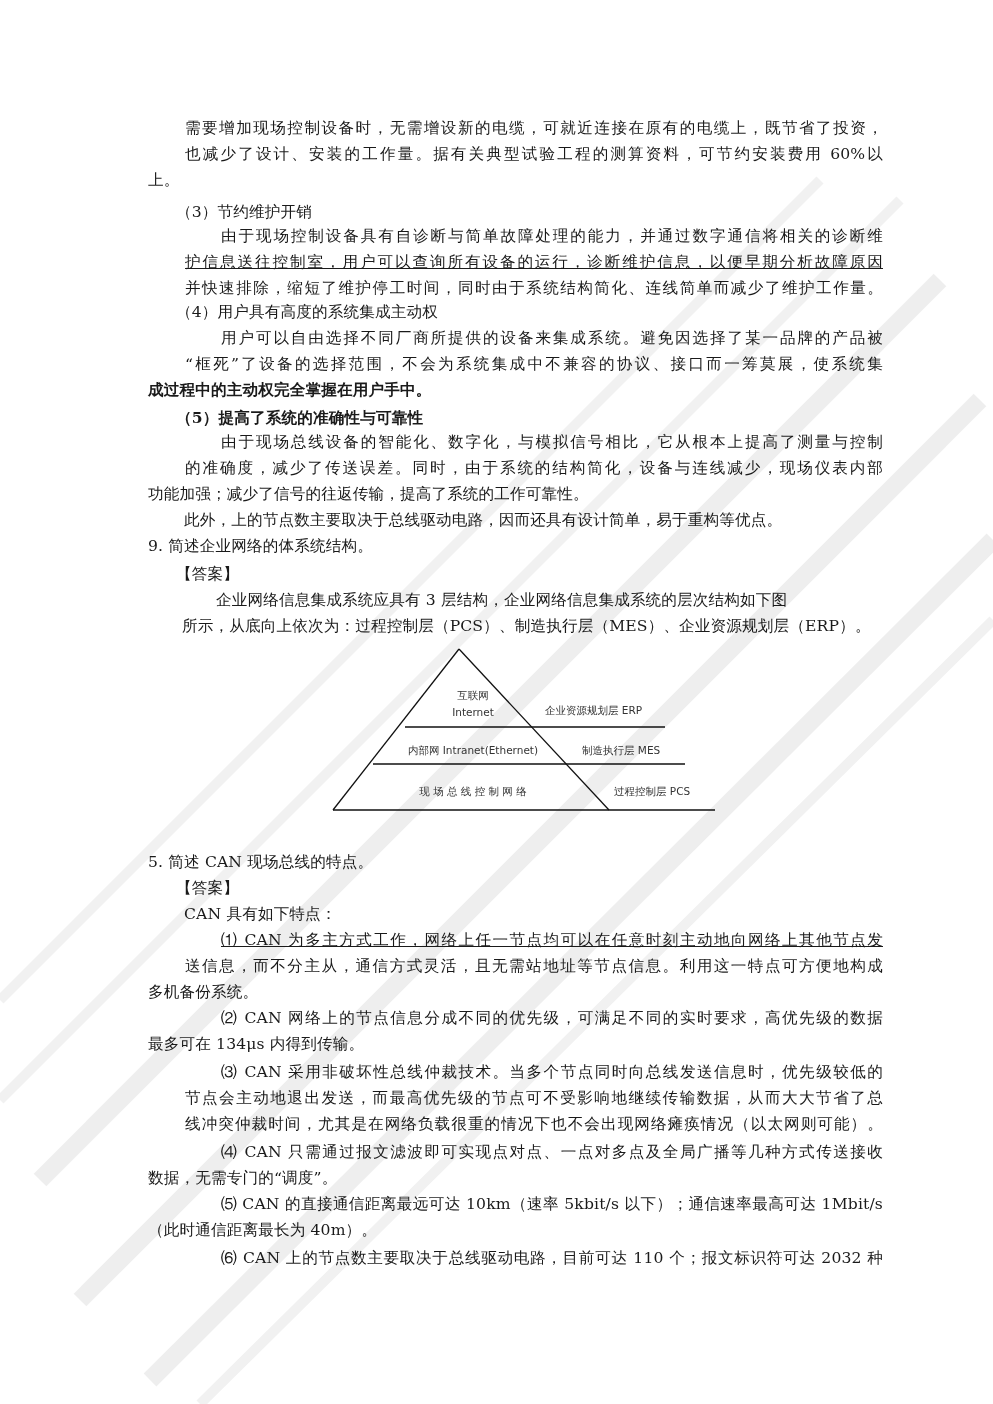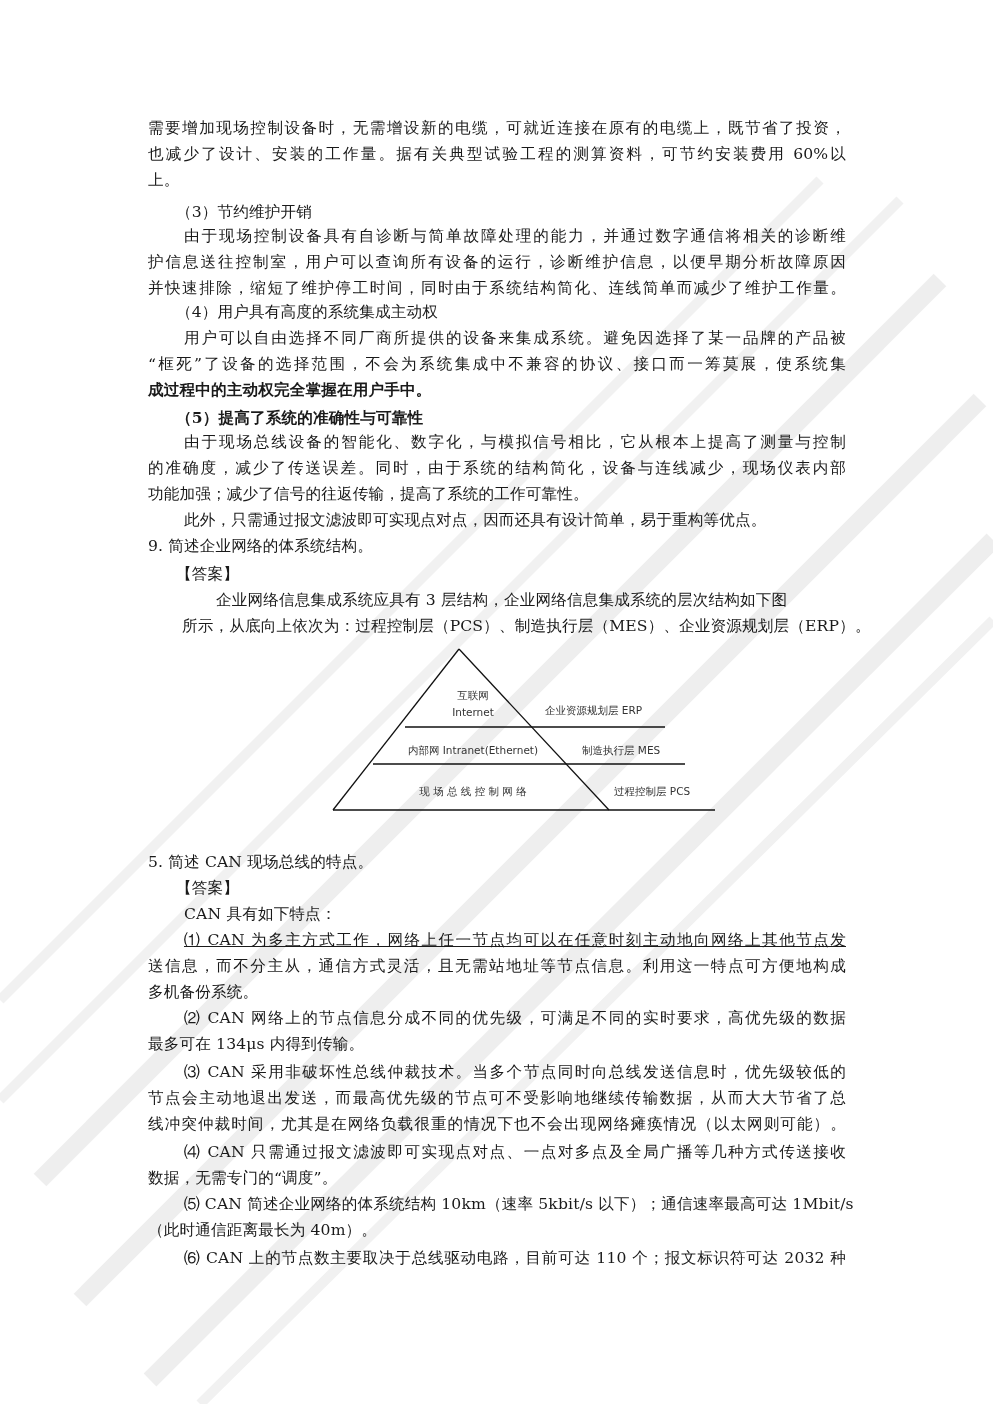--- a/index.html
+++ b/index.html
@@ -34,20 +34,21 @@
       left: 0;
       font-size: 15.6px;
       line-height: 20px;
       white-space: nowrap;
       letter-spacing: 0.15px;
     }
     .justify {
       width: 698px;
       text-align: justify;
       text-align-last: justify;
+      margin-left: 37px;
     }
     .diagram {
       position: absolute;
       left: 320px;
       top: 640px;
       width: 410px;
       height: 180px;
       z-index: 1;
     }
     .diagram text {
@@ -69,49 +70,49 @@
     <line x1="0" y1="1000" x2="820" y2="180"></line>
   </g>
 </svg>
 
 <div class="page" id="page">
     <div class="line justify" style="top: 0px; left: 0px; width: 698px;">需要增加现场控制设备时，无需增设新的电缆，可就近连接在原有的电缆上，既节省了投资，</div>
     <div class="line justify" style="top: 26px; left: 0px; width: 698px;">也减少了设计、安装的工作量。据有关典型试验工程的测算资料，可节约安装费用 60%以</div>
     <div class="line" style="top: 52px; left: 0px;">上。</div>
     <div class="line" style="top: 84px; left: 28px;">（3）节约维护开销</div>
     <div class="line justify" style="top: 108px; left: 36px; width: 662px;">由于现场控制设备具有自诊断与简单故障处理的能力，并通过数字通信将相关的诊断维</div>
-    <div class="line justify" style="top: 134px; left: 0px; width: 698px;">护信息送往控制室，用户可以查询所有设备的运行，诊断维护信息，以便早期分析故障原因</div>
+    <div class="line justify" style="top: 134px; left: 0px; width: 698px; text-decoration: underline;">护信息送往控制室，用户可以查询所有设备的运行，诊断维护信息，以便早期分析故障原因</div>
     <div class="line justify" style="top: 160px; left: 0px; width: 698px;">并快速排除，缩短了维护停工时间，同时由于系统结构简化、连线简单而减少了维护工作量。</div>
     <div class="line" style="top: 184px; left: 28px;">（4）用户具有高度的系统集成主动权</div>
     <div class="line justify" style="top: 210px; left: 36px; width: 662px;">用户可以自由选择不同厂商所提供的设备来集成系统。避免因选择了某一品牌的产品被</div>
     <div class="line justify" style="top: 236px; left: 0px; width: 698px;">“框死”了设备的选择范围，不会为系统集成中不兼容的协议、接口而一筹莫展，使系统集</div>
     <div class="line" style="top: 262px; left: 0px; font-weight: bold;">成过程中的主动权完全掌握在用户手中。</div>
     <div class="line" style="top: 290px; left: 28px; font-weight: bold;">（5）提高了系统的准确性与可靠性</div>
     <div class="line justify" style="top: 314px; left: 36px; width: 662px;">由于现场总线设备的智能化、数字化，与模拟信号相比，它从根本上提高了测量与控制</div>
     <div class="line justify" style="top: 340px; left: 0px; width: 698px;">的准确度，减少了传送误差。同时，由于系统的结构简化，设备与连线减少，现场仪表内部</div>
     <div class="line" style="top: 366px; left: 0px;">功能加强；减少了信号的往返传输，提高了系统的工作可靠性。</div>
-    <div class="line" style="top: 392px; left: 36px;">此外，只需通过报文滤波即可实现点对点，因而还具有设计简单，易于重构等优点。</div>
+    <div class="line" style="top: 392px; left: 36px;">此外，上的节点数主要取决于总线驱动电路，因而还具有设计简单，易于重构等优点。</div>
     <div class="line" style="top: 418px; left: 0px;">9.   简述企业网络的体系统结构。</div>
     <div class="line" style="top: 446px; left: 28px;">【答案】</div>
     <div class="line" style="top: 472px; left: 68px; text-align: right;">企业网络信息集成系统应具有 3 层结构，企业网络信息集成系统的层次结构如下图</div>
     <div class="line" style="top: 498px; left: 34px;">所示，从底向上依次为：过程控制层（PCS）、制造执行层（MES）、企业资源规划层（ERP）。</div>
     <div class="line" style="top: 734px; left: 0px;">5.   简述 CAN 现场总线的特点。</div>
     <div class="line" style="top: 760px; left: 28px;">【答案】</div>
     <div class="line" style="top: 786px; left: 36px;">CAN 具有如下特点：</div>
     <div class="line justify" style="top: 812px; left: 36px; width: 662px; text-decoration: underline;">⑴ CAN 为多主方式工作，网络上任一节点均可以在任意时刻主动地向网络上其他节点发</div>
     <div class="line justify" style="top: 838px; left: 0px; width: 698px;">送信息，而不分主从，通信方式灵活，且无需站地址等节点信息。利用这一特点可方便地构成</div>
     <div class="line" style="top: 864px; left: 0px;">多机备份系统。</div>
     <div class="line justify" style="top: 890px; left: 36px; width: 662px;">⑵ CAN 网络上的节点信息分成不同的优先级，可满足不同的实时要求，高优先级的数据</div>
     <div class="line" style="top: 916px; left: 0px;">最多可在 134μs 内得到传输。</div>
     <div class="line justify" style="top: 944px; left: 36px; width: 662px;">⑶ CAN 采用非破坏性总线仲裁技术。当多个节点同时向总线发送信息时，优先级较低的</div>
     <div class="line justify" style="top: 970px; left: 0px; width: 698px;">节点会主动地退出发送，而最高优先级的节点可不受影响地继续传输数据，从而大大节省了总</div>
     <div class="line justify" style="top: 996px; left: 0px; width: 698px;">线冲突仲裁时间，尤其是在网络负载很重的情况下也不会出现网络瘫痪情况（以太网则可能）。</div>
     <div class="line justify" style="top: 1024px; left: 36px; width: 662px;">⑷ CAN 只需通过报文滤波即可实现点对点、一点对多点及全局广播等几种方式传送接收</div>
     <div class="line" style="top: 1050px; left: 0px;">数据，无需专门的“调度”。</div>
-    <div class="line justify" style="top: 1076px; left: 36px; width: 662px;">⑸ CAN 简述企业网络的体系统结构 10km（速率 5kbit/s 以下）；通信速率最高可达 1Mbit/s</div>
+    <div class="line justify" style="top: 1076px; left: 36px; width: 662px;">⑸ CAN 的直接通信距离最远可达 10km（速率 5kbit/s 以下）；通信速率最高可达 1Mbit/s</div>
     <div class="line" style="top: 1102px; left: 0px;">（此时通信距离最长为 40m）。</div>
     <div class="line justify" style="top: 1130px; left: 36px; width: 662px;">⑹ CAN 上的节点数主要取决于总线驱动电路，目前可达 110 个；报文标识符可达 2032 种</div>
   </div>
 
 <svg class="diagram" width="410" height="180" viewBox="0 0 410 180">
 
   <line x1="139" y1="9" x2="13" y2="170" stroke="#111" stroke-width="1.3"></line>
   <line x1="139" y1="9" x2="289" y2="170" stroke="#111" stroke-width="1.3"></line>
 
   <line x1="85" y1="87" x2="345" y2="87" stroke="#111" stroke-width="1.3"></line>

